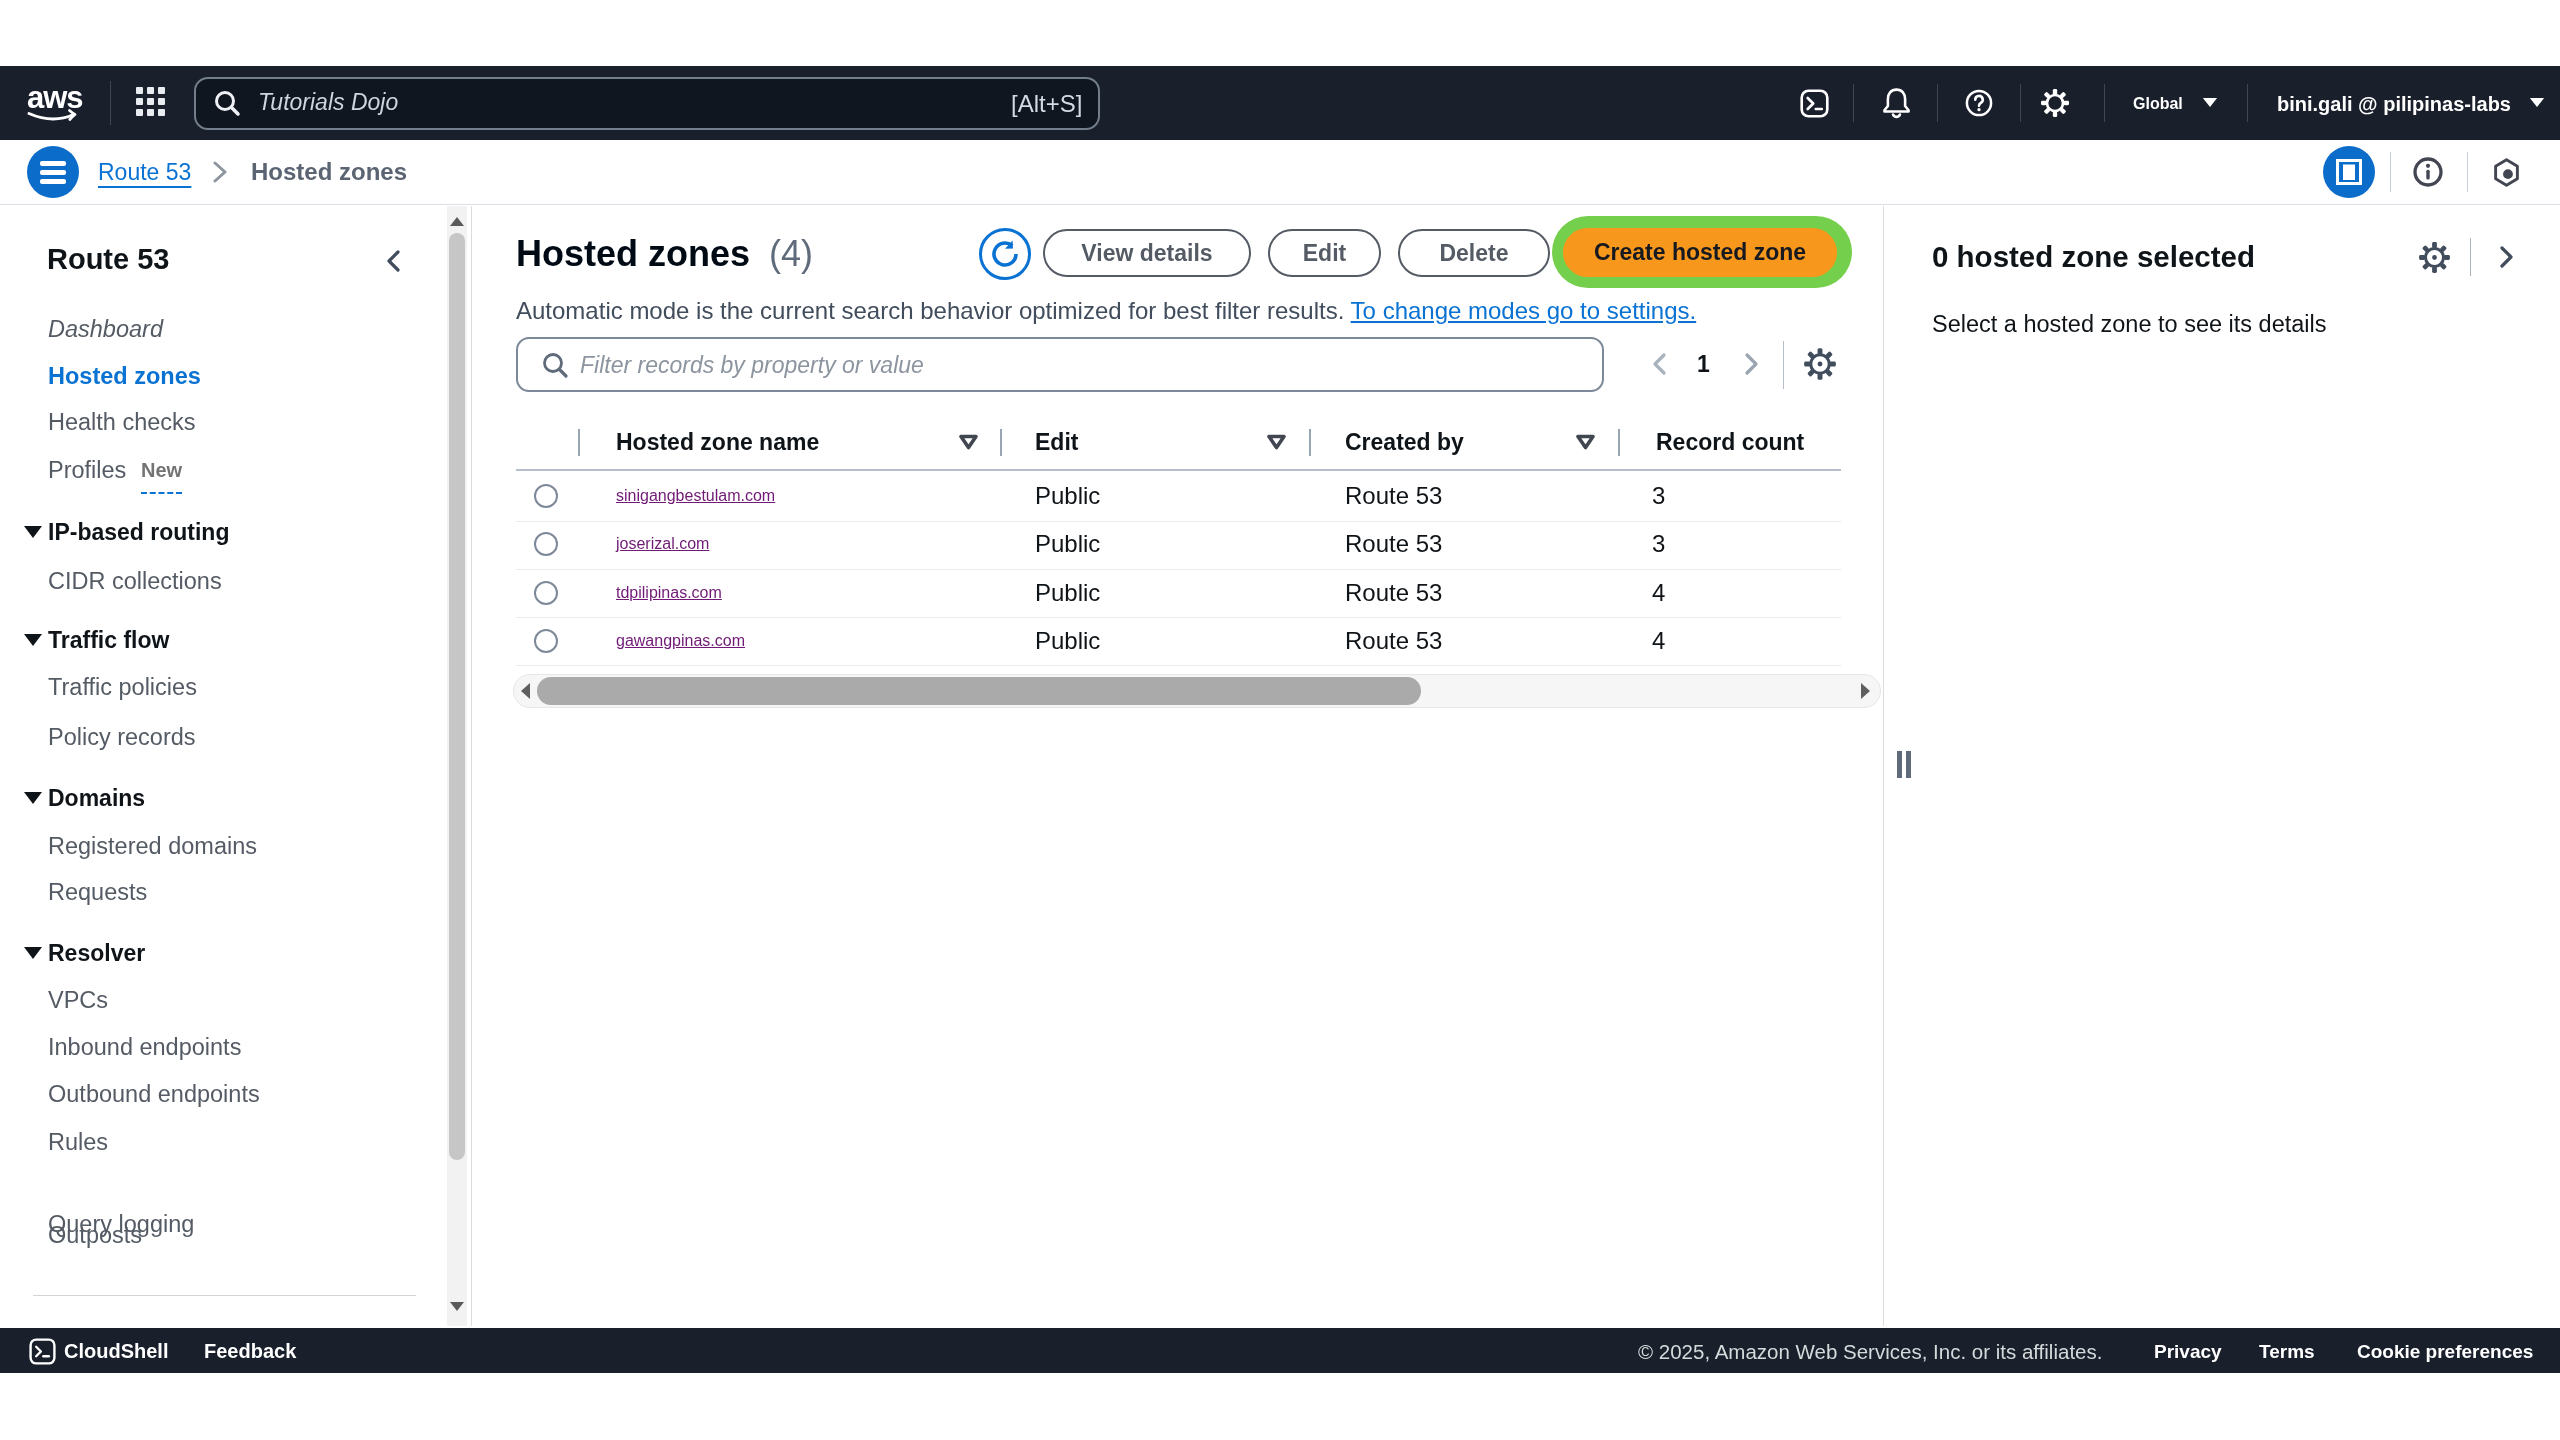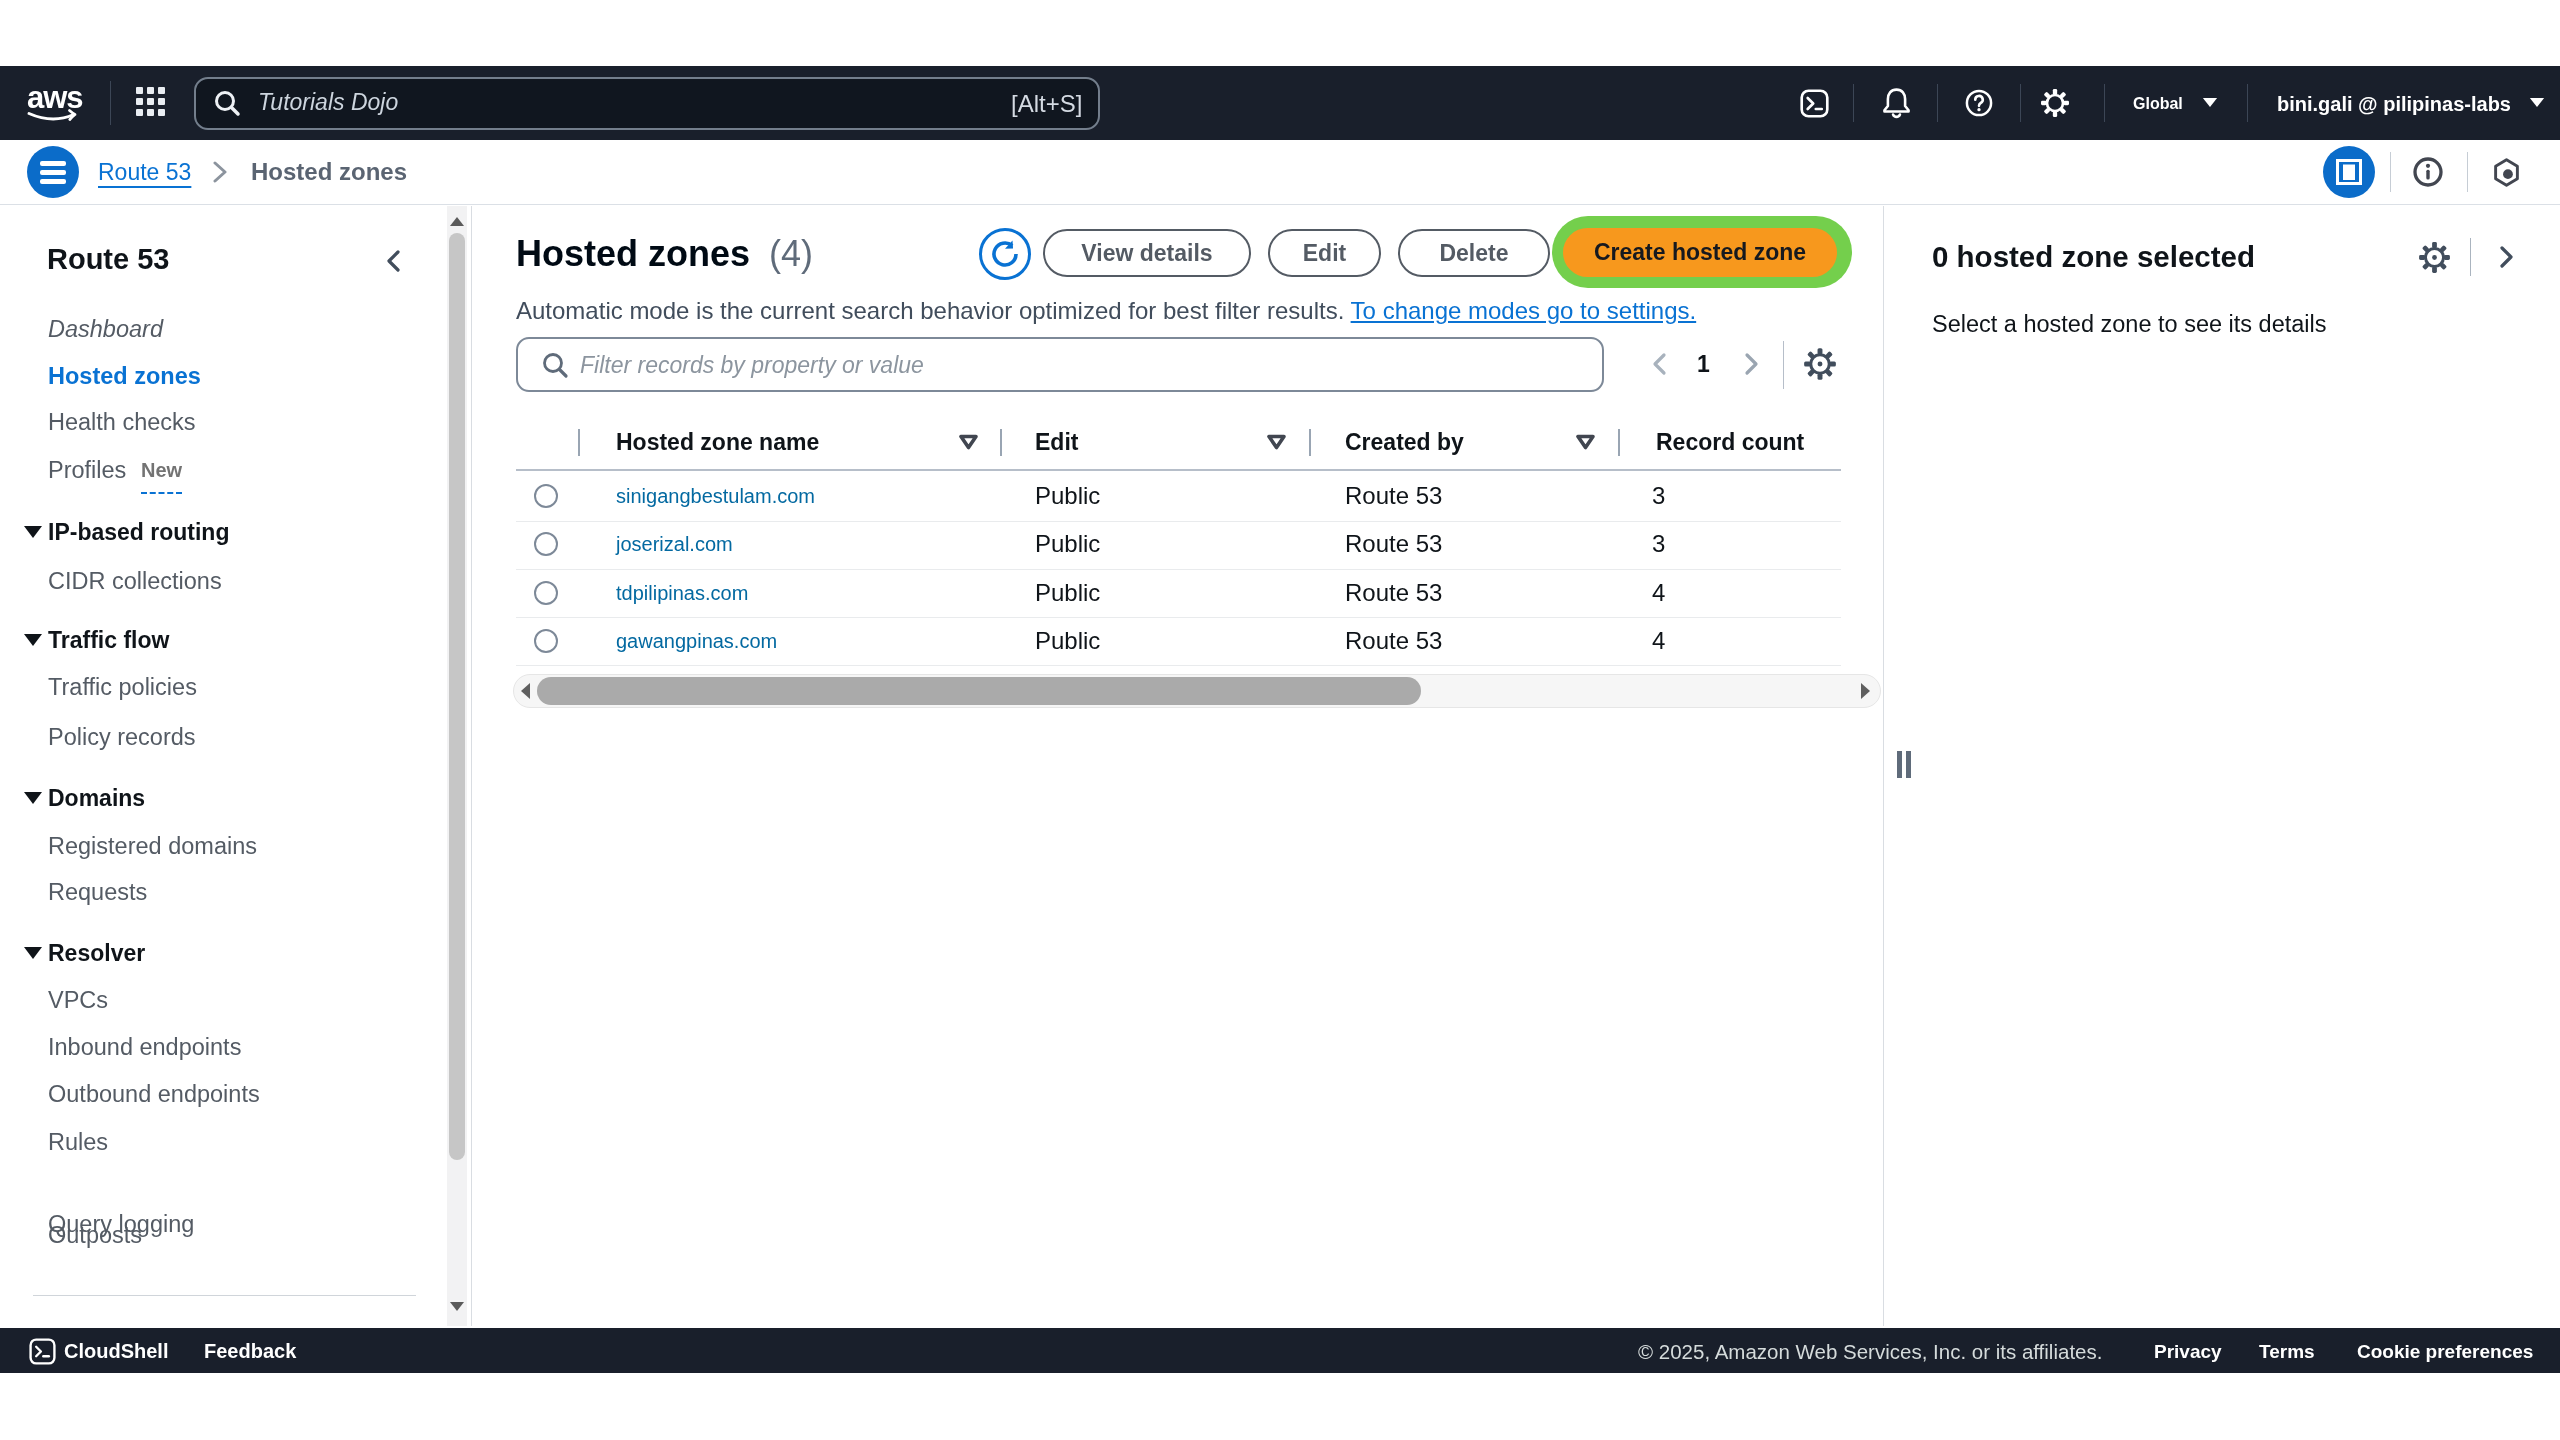--- a/index.html
+++ b/index.html
@@ -10,21 +10,21 @@
   svg { display:block; }
   .vdiv { position:absolute; width:1px; background:#3c4656; }
   .navtxt { position:absolute; color:#fff; font-weight:bold; font-size:22px; line-height:22px; }
   .item { position:absolute; left:48px; font-size:23.5px; line-height:24px; color:#545b64; }
   .sect { position:absolute; left:48px; font-size:23px; line-height:24px; color:#0f1419; font-weight:bold; }
   .tri-down { position:absolute; width:0; height:0; border-left:9px solid transparent; border-right:9px solid transparent; border-top:12px solid #0f1419; }
   .btn { position:absolute; height:48px; border:2px solid #545b64; border-radius:24px; background:#fff; color:#545b64; font-weight:bold; font-size:23px; display:flex; align-items:center; justify-content:center; }
   .coldiv { position:absolute; top:429px; width:2px; height:27px; background:#99a5b3; }
   .rowsep { position:absolute; left:516px; width:1325px; height:1px; background:#e9ebed; }
   .radio { position:absolute; width:24px; height:24px; border:2.5px solid #7d8998; border-radius:50%; background:#fff; }
-  .zlink { position:absolute; font-size:20px; line-height:24px; color:#0369a1; }
+  .zlink { position:absolute; font-size:16px; line-height:24px; color:#701a75; text-decoration:underline; }
   .cell { position:absolute; font-size:24px; line-height:24px; color:#0f1419; }
   .hdr { position:absolute; top:431px; font-size:23px; line-height:23px; font-weight:bold; color:#0f1419; }
   .ftxt { position:absolute; top:1342px; color:#fff; font-size:19px; line-height:19px; font-weight:bold; }
 </style>
 </head>
 <body>
 <div id="page">
 
   <div class="abs" style="left:0;top:66px;width:2560px;height:74px;background:#191f2b;"></div>
 

